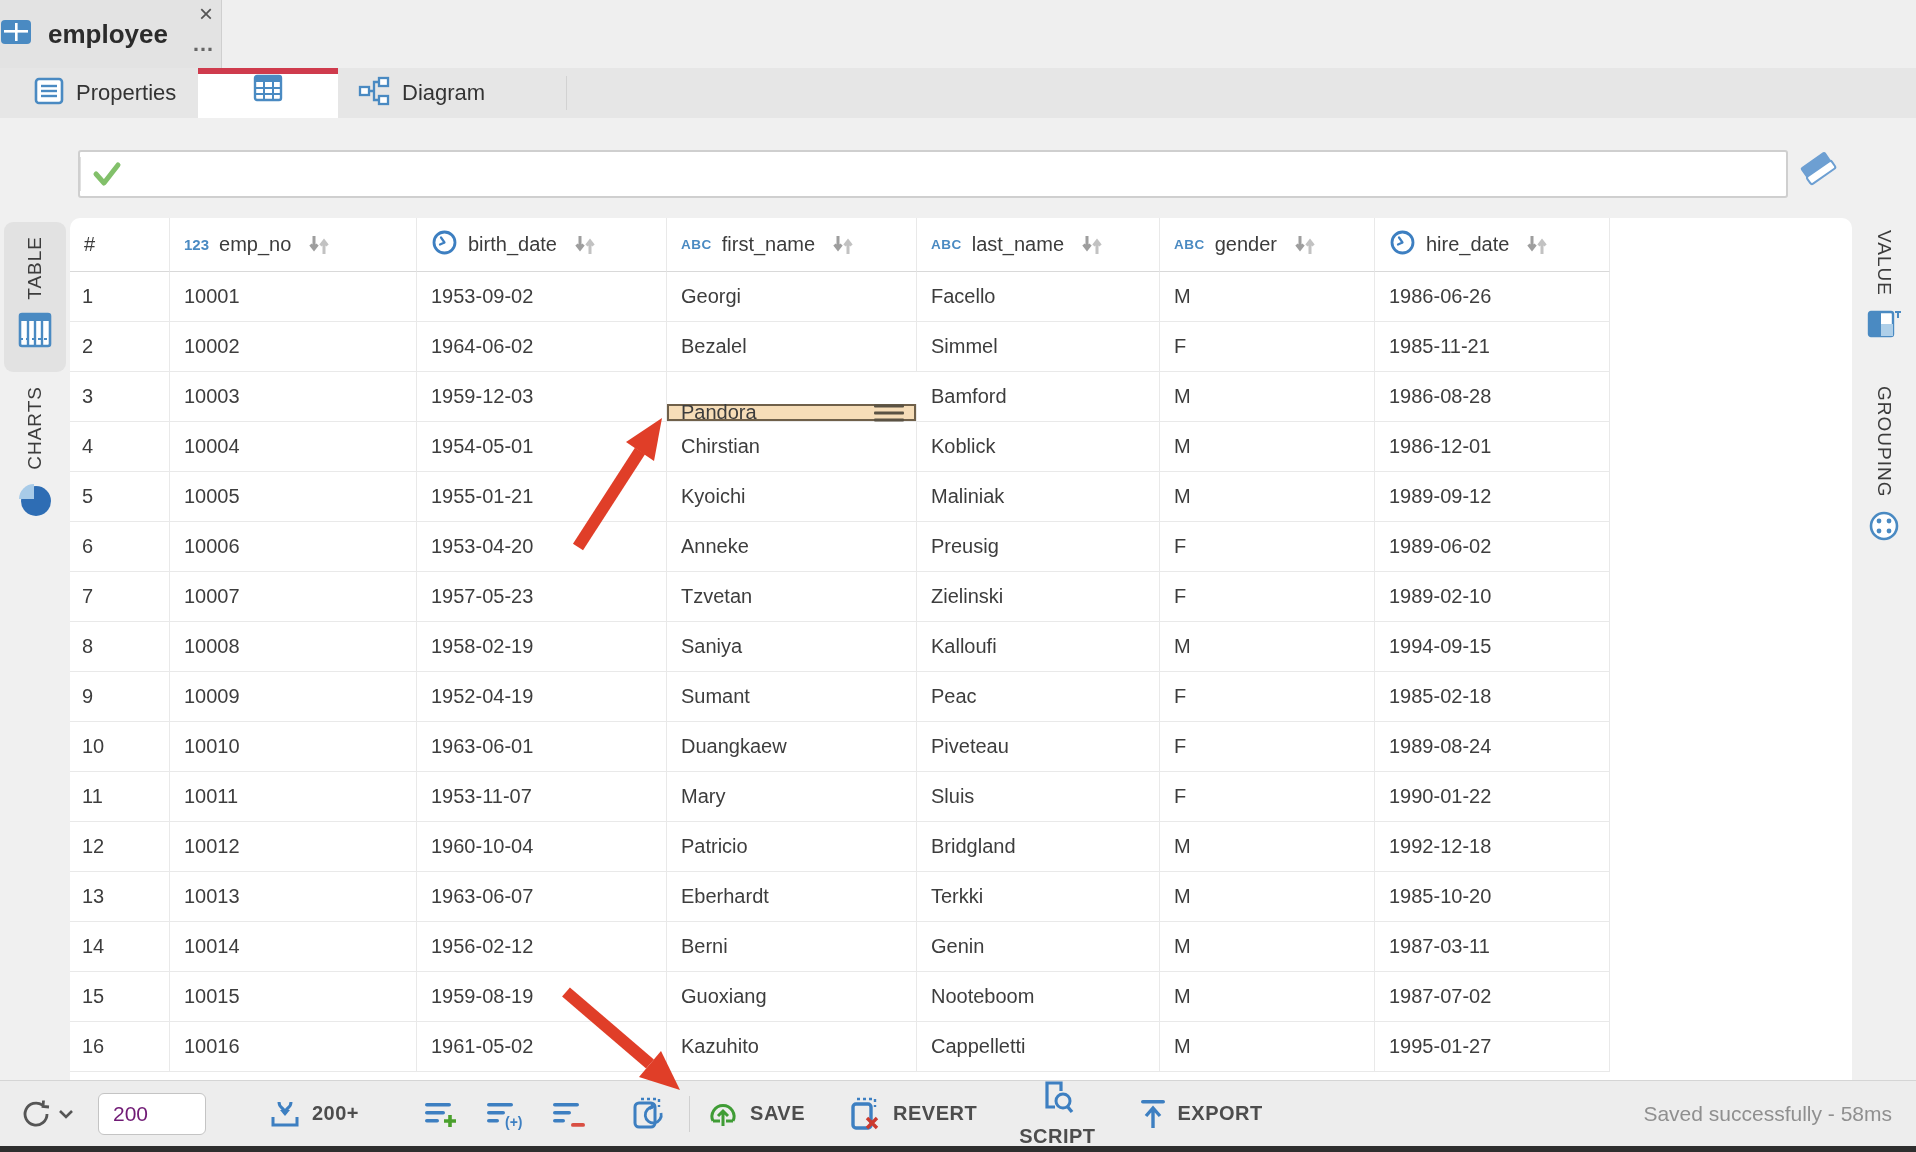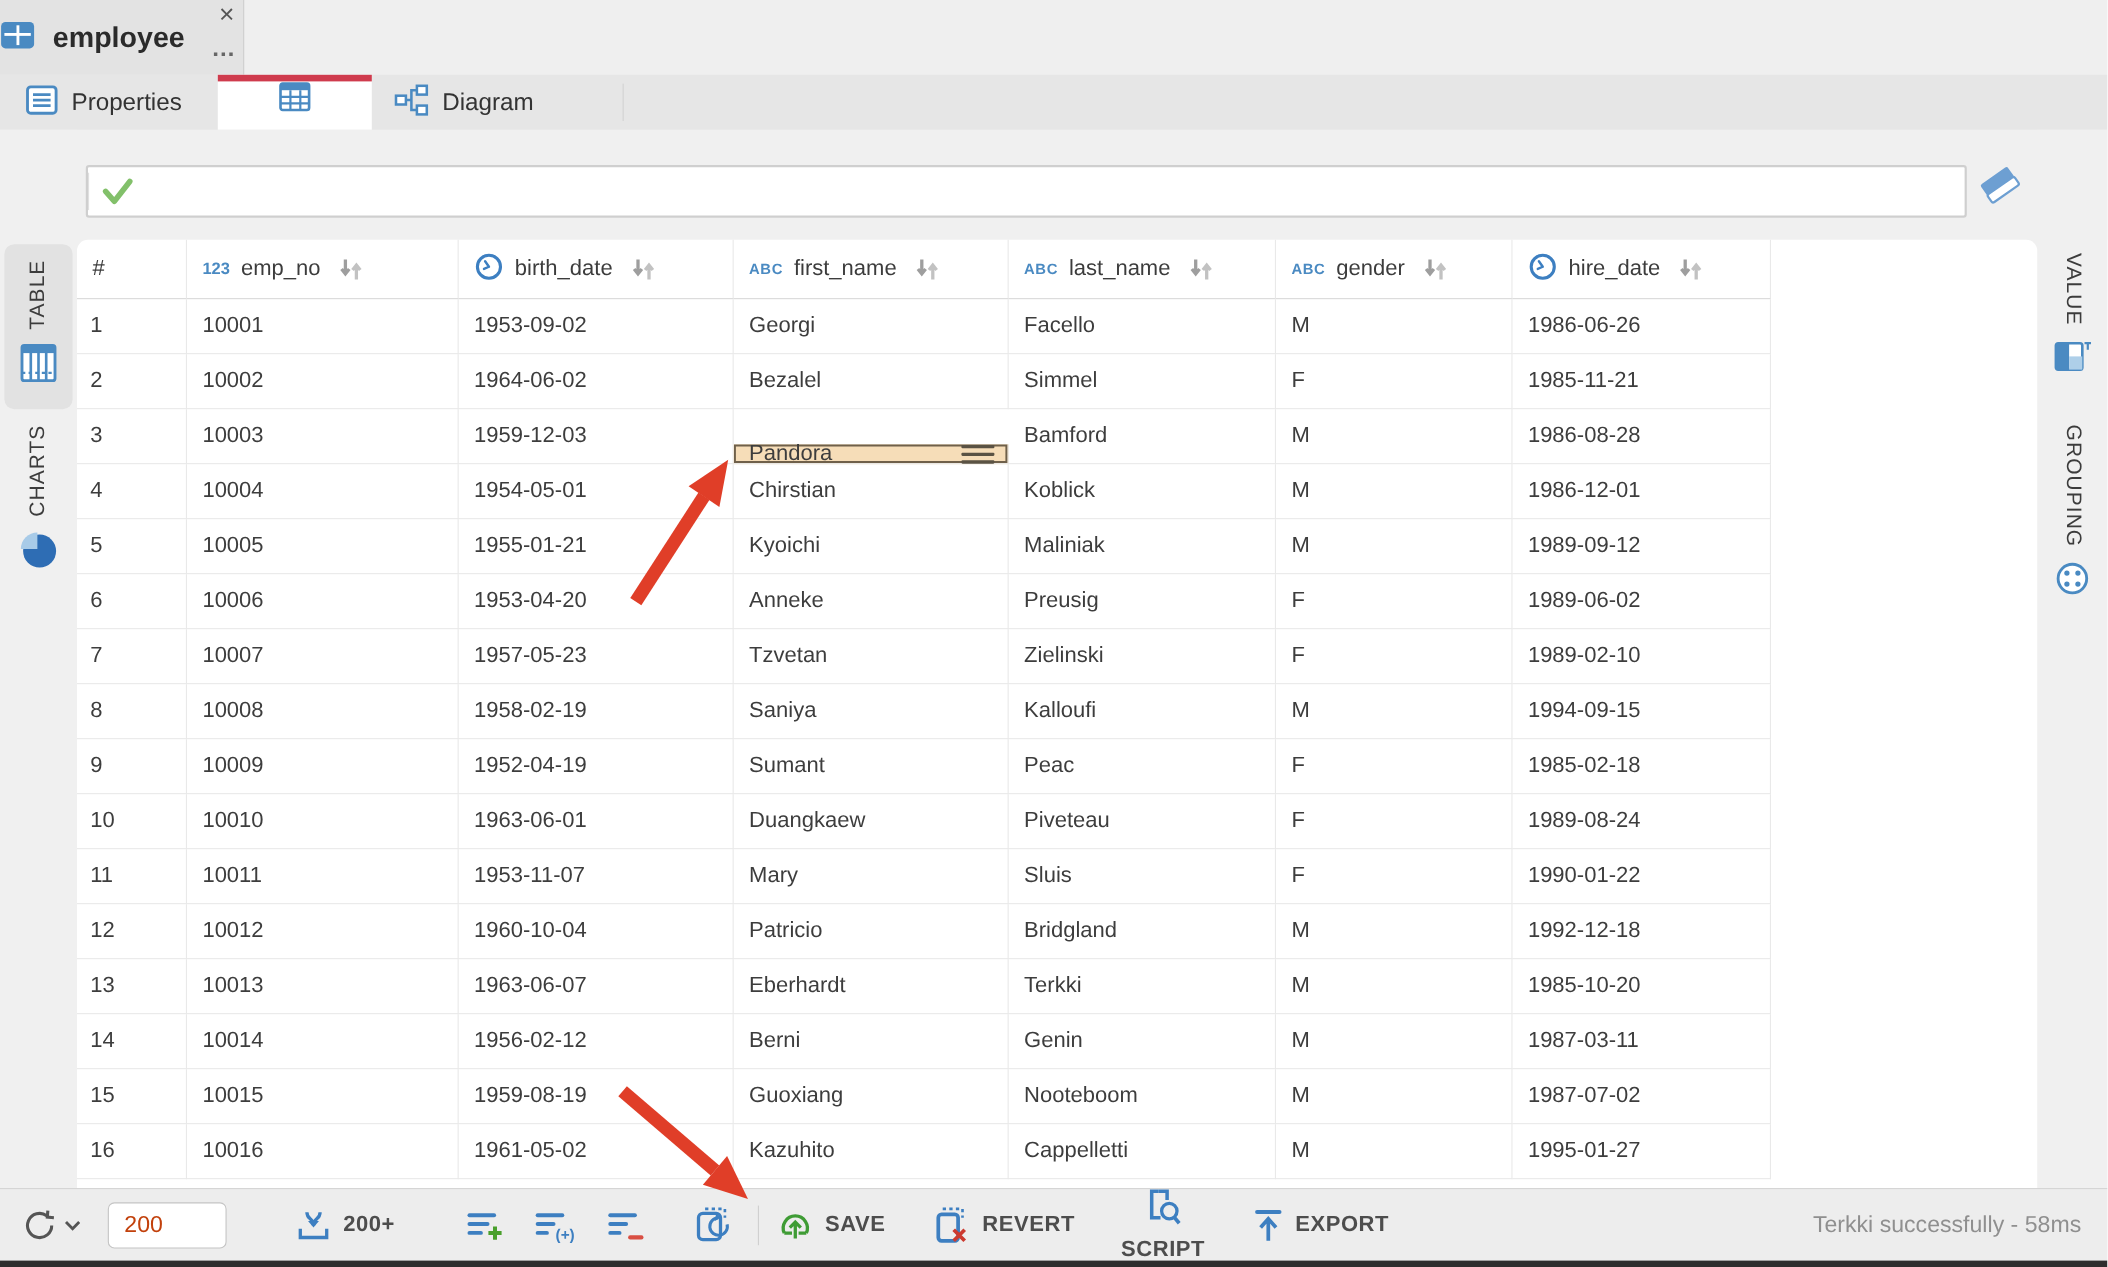--- a/index.html
+++ b/index.html
@@ -14,21 +14,21 @@
   .doc-close{position:absolute;left:192px;top:0px;font-size:24px;color:#555;width:28px;height:28px;
              display:flex;align-items:center;justify-content:center;}
   .doc-more{position:absolute;left:192px;top:34px;font-size:22px;color:#666;font-weight:bold;line-height:20px;}
 
   
   .strip-sub{position:absolute;left:0;top:68px;width:1916px;height:50px;background:#e6e6e6;}
   .vtab{position:absolute;top:0;height:50px;display:flex;align-items:center;gap:12px;padding:0 16px;box-sizing:border-box;}
   .vtab .lbl{font-size:22px;color:#333;}
   .vtab.active{background:#ffffff;border-top:6px solid #cf3b4d;height:50px;box-sizing:border-box;flex-direction:column;}
   .vtab.active .lbl{font-weight:bold;color:#222;}
-  .tab-props{left:1px;padding-left:22px;}
+  .tab-props{left:12px;padding-left:22px;}
   .tab-data{left:198px;width:140px;}
   .tab-diagram{left:342px;}
   .sub-div{position:absolute;left:566px;top:8px;width:1px;height:34px;background:#d2d2d2;}
 
   
   .filter-band{position:absolute;left:0;top:118px;width:1916px;height:100px;background:#f0f0f0;}
   .filter-box{position:absolute;left:78px;top:32px;width:1710px;height:48px;background:#fff;
               border:2px solid #cfcfcf;border-radius:3px;box-sizing:border-box;display:flex;align-items:center;}
   .filter-input{flex:1;border:none;outline:none;font-size:21px;color:#555;padding:0 16px;
                 font-family:"Liberation Sans",sans-serif;background:transparent;}
@@ -71,21 +71,21 @@
   .cell.hl{background:#f6ddb8;box-shadow:inset 0 0 0 2px #6f604a;margin-top:32px;}
   .hamburger{position:absolute;right:12px;top:50%;transform:translateY(-50%);}
   .hamburger span{display:block;width:30px;height:3px;background:#5a5243;margin:4px 0;border-radius:1px;}
 
   
   .toolbar{position:absolute;left:0;top:1080px;width:1916px;height:66px;background:#ededed;
            border-top:1px solid #d5d5d5;display:flex;align-items:center;box-sizing:border-box;padding-left:18px;}
   .tb-btn{display:flex;align-items:center;gap:10px;}
   .tb-lbl{font-size:20px;font-weight:bold;color:#4d4d4d;letter-spacing:.5px;}
   .fetch-input{width:108px;height:42px;border:1px solid #c4c4c4;border-radius:6px;background:#fff;
-               font-size:21px;color:#c2410c;padding:0 14px;box-sizing:border-box;margin-left:24px;
+               font-size:21px;color:#701a75;padding:0 14px;box-sizing:border-box;margin-left:24px;
                font-family:"Liberation Sans",sans-serif;}
   .tb-sep{width:1px;height:36px;background:#d0d0d0;margin:0 8px;}
   .status{position:absolute;right:24px;top:0;height:66px;display:flex;align-items:center;
           font-size:21px;color:#8f8f8f;}
   .bottomstrip{position:absolute;left:0;top:1146px;width:1916px;height:6px;background:#2e2e2e;}
 
   
   .arrows{position:absolute;left:0;top:0;width:1916px;height:1152px;pointer-events:none;z-index:60;}
 </style>
 </head>
@@ -743,21 +743,21 @@
         </svg>
       <span class="tb-lbl">SCRIPT</span>
     </div>
     <div class="tb-btn" style="margin-left:42px;">
       <svg width="30" height="34" viewBox="0 0 30 34">
           <rect x="3" y="3" width="24" height="3.6" rx="1.8" fill="#3d7fc1"></rect>
           <path d="M15 31 V12 M8 19 l7 -8 7 8" fill="none" stroke="#3d7fc1" stroke-width="3.4"></path>
         </svg>
       <span class="tb-lbl">EXPORT</span>
     </div>
-    <div class="status">Terkki successfully - 58ms</div>
+    <div class="status">Saved successfully - 58ms</div>
   </div>
   <div class="bottomstrip"></div>
 
   <svg class="arrows" viewBox="0 0 1916 1152">
     <g>
       <line x1="578" y1="547" x2="640" y2="451" stroke="#e03e28" stroke-width="12"></line>
       <polygon points="662,418 654,461 626,442" fill="#e03e28"></polygon>
     </g>
     <g>
       <line x1="566" y1="992" x2="650" y2="1064" stroke="#e03e28" stroke-width="12"></line>

